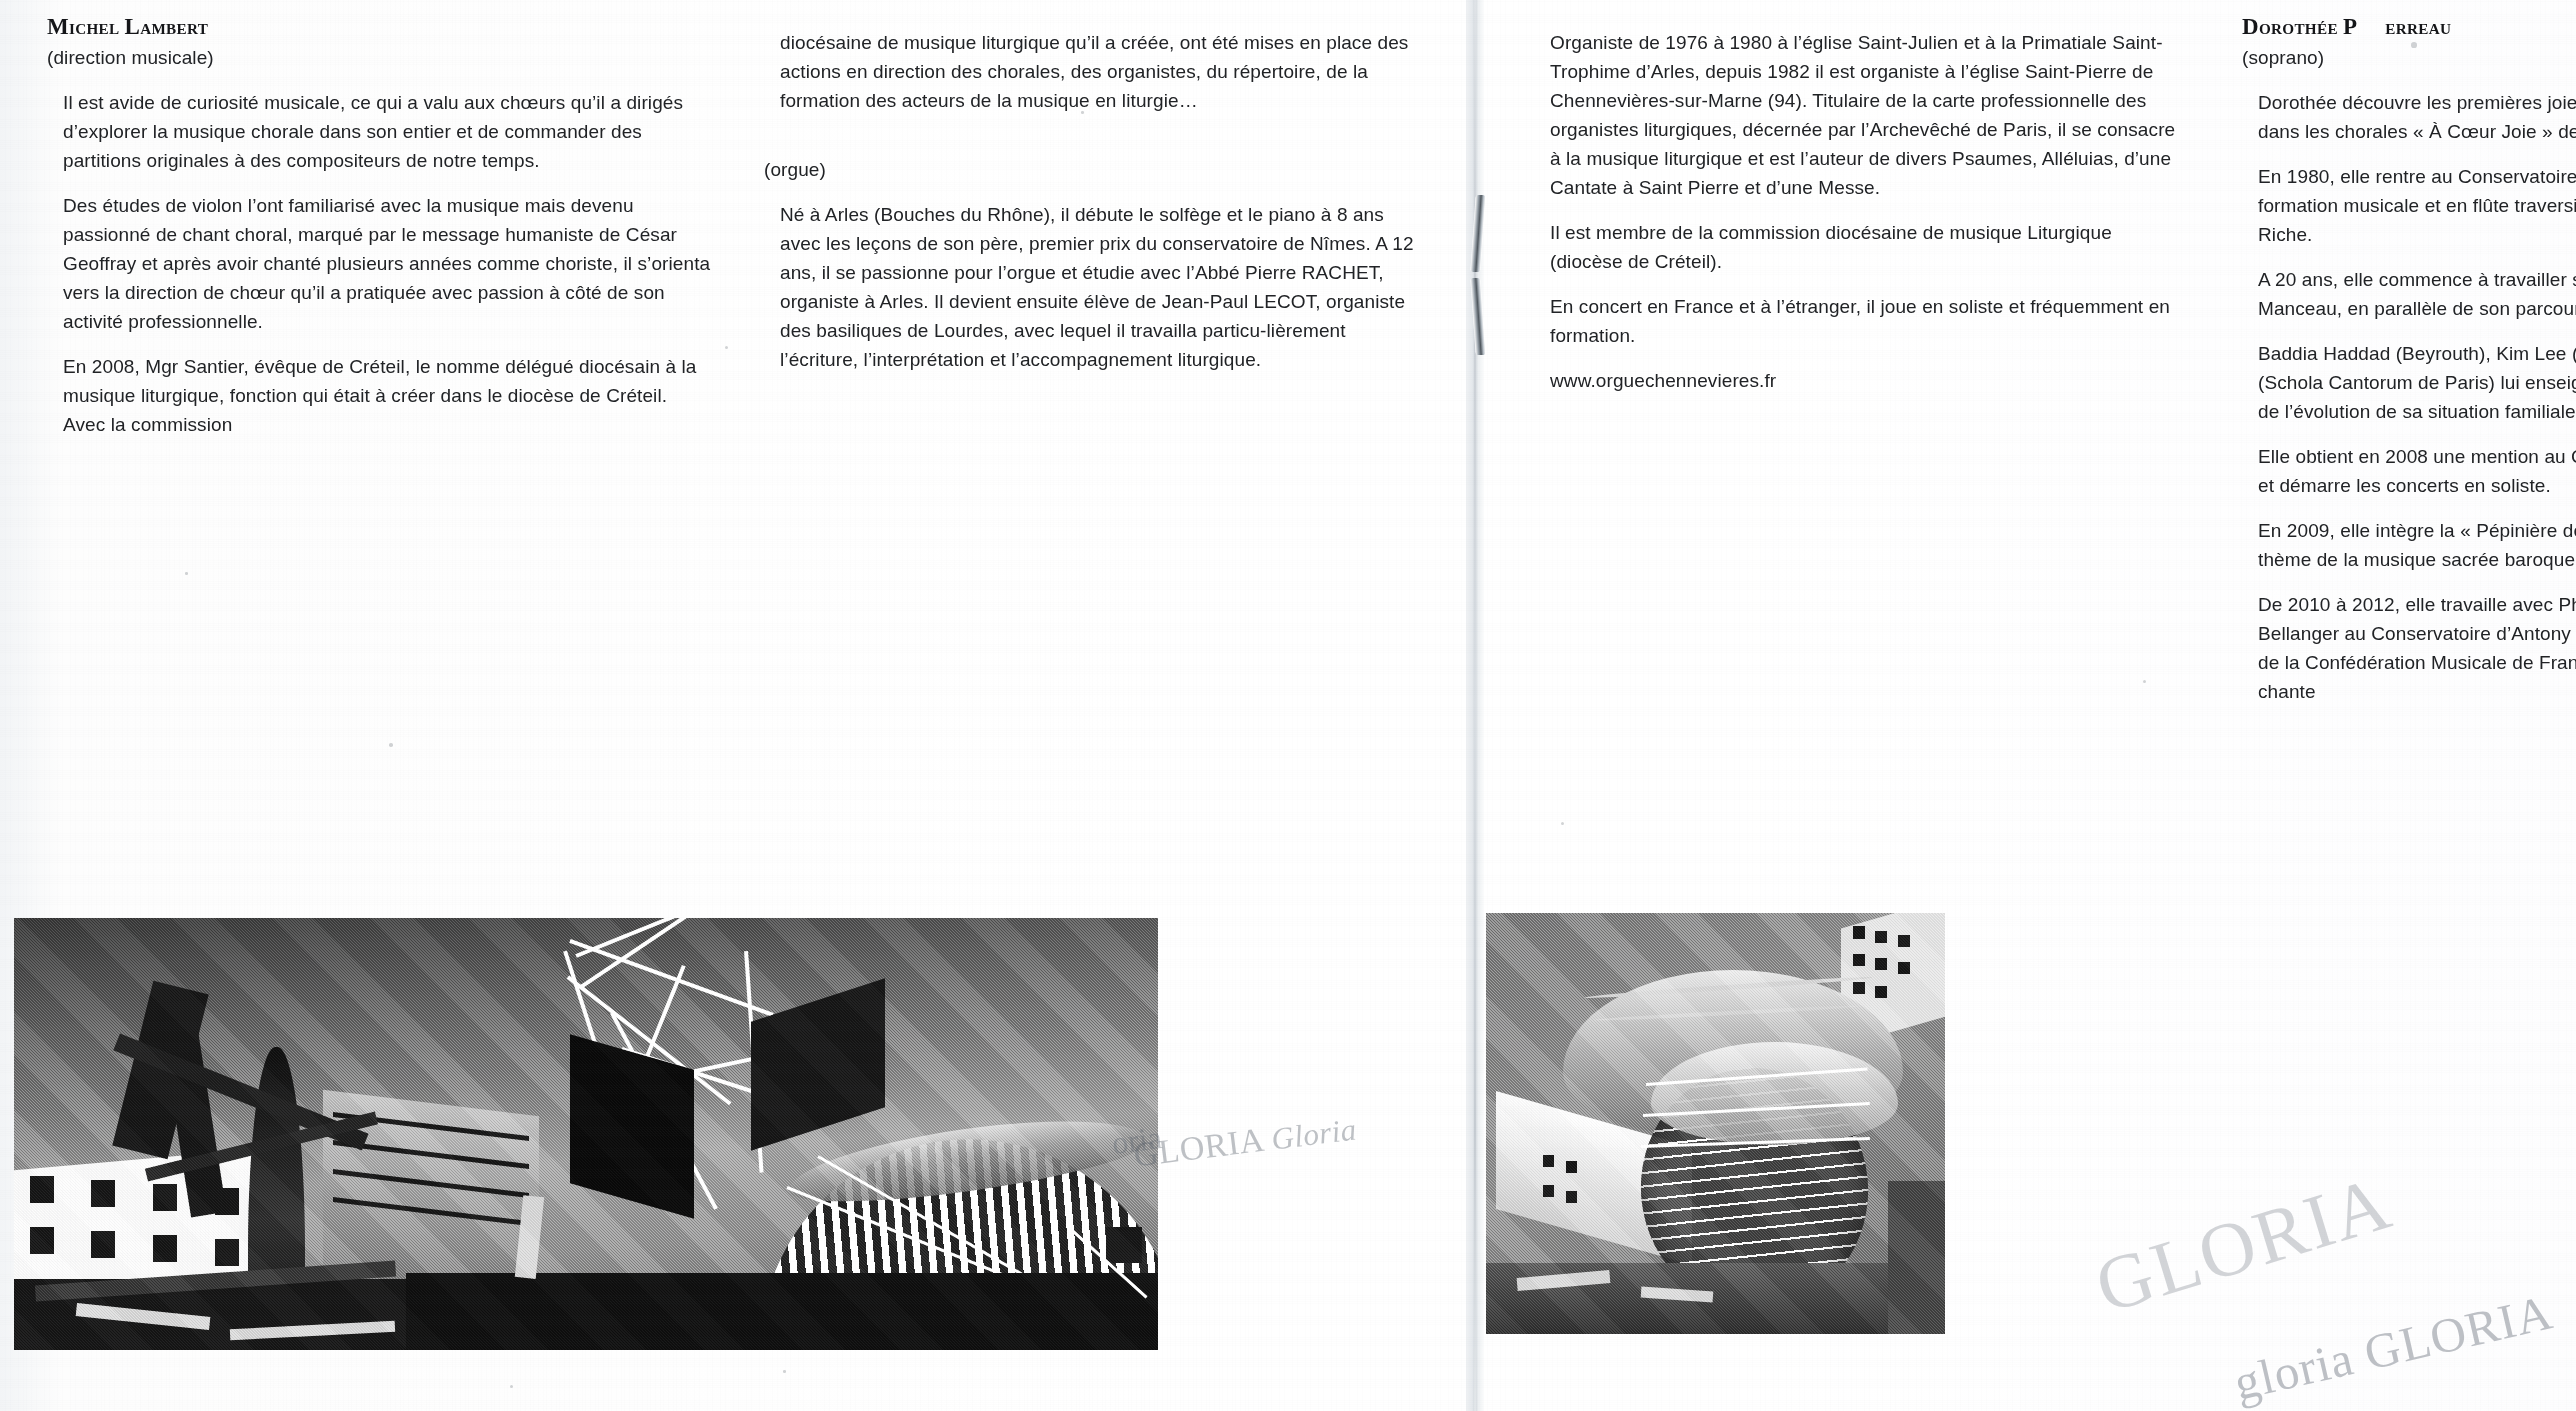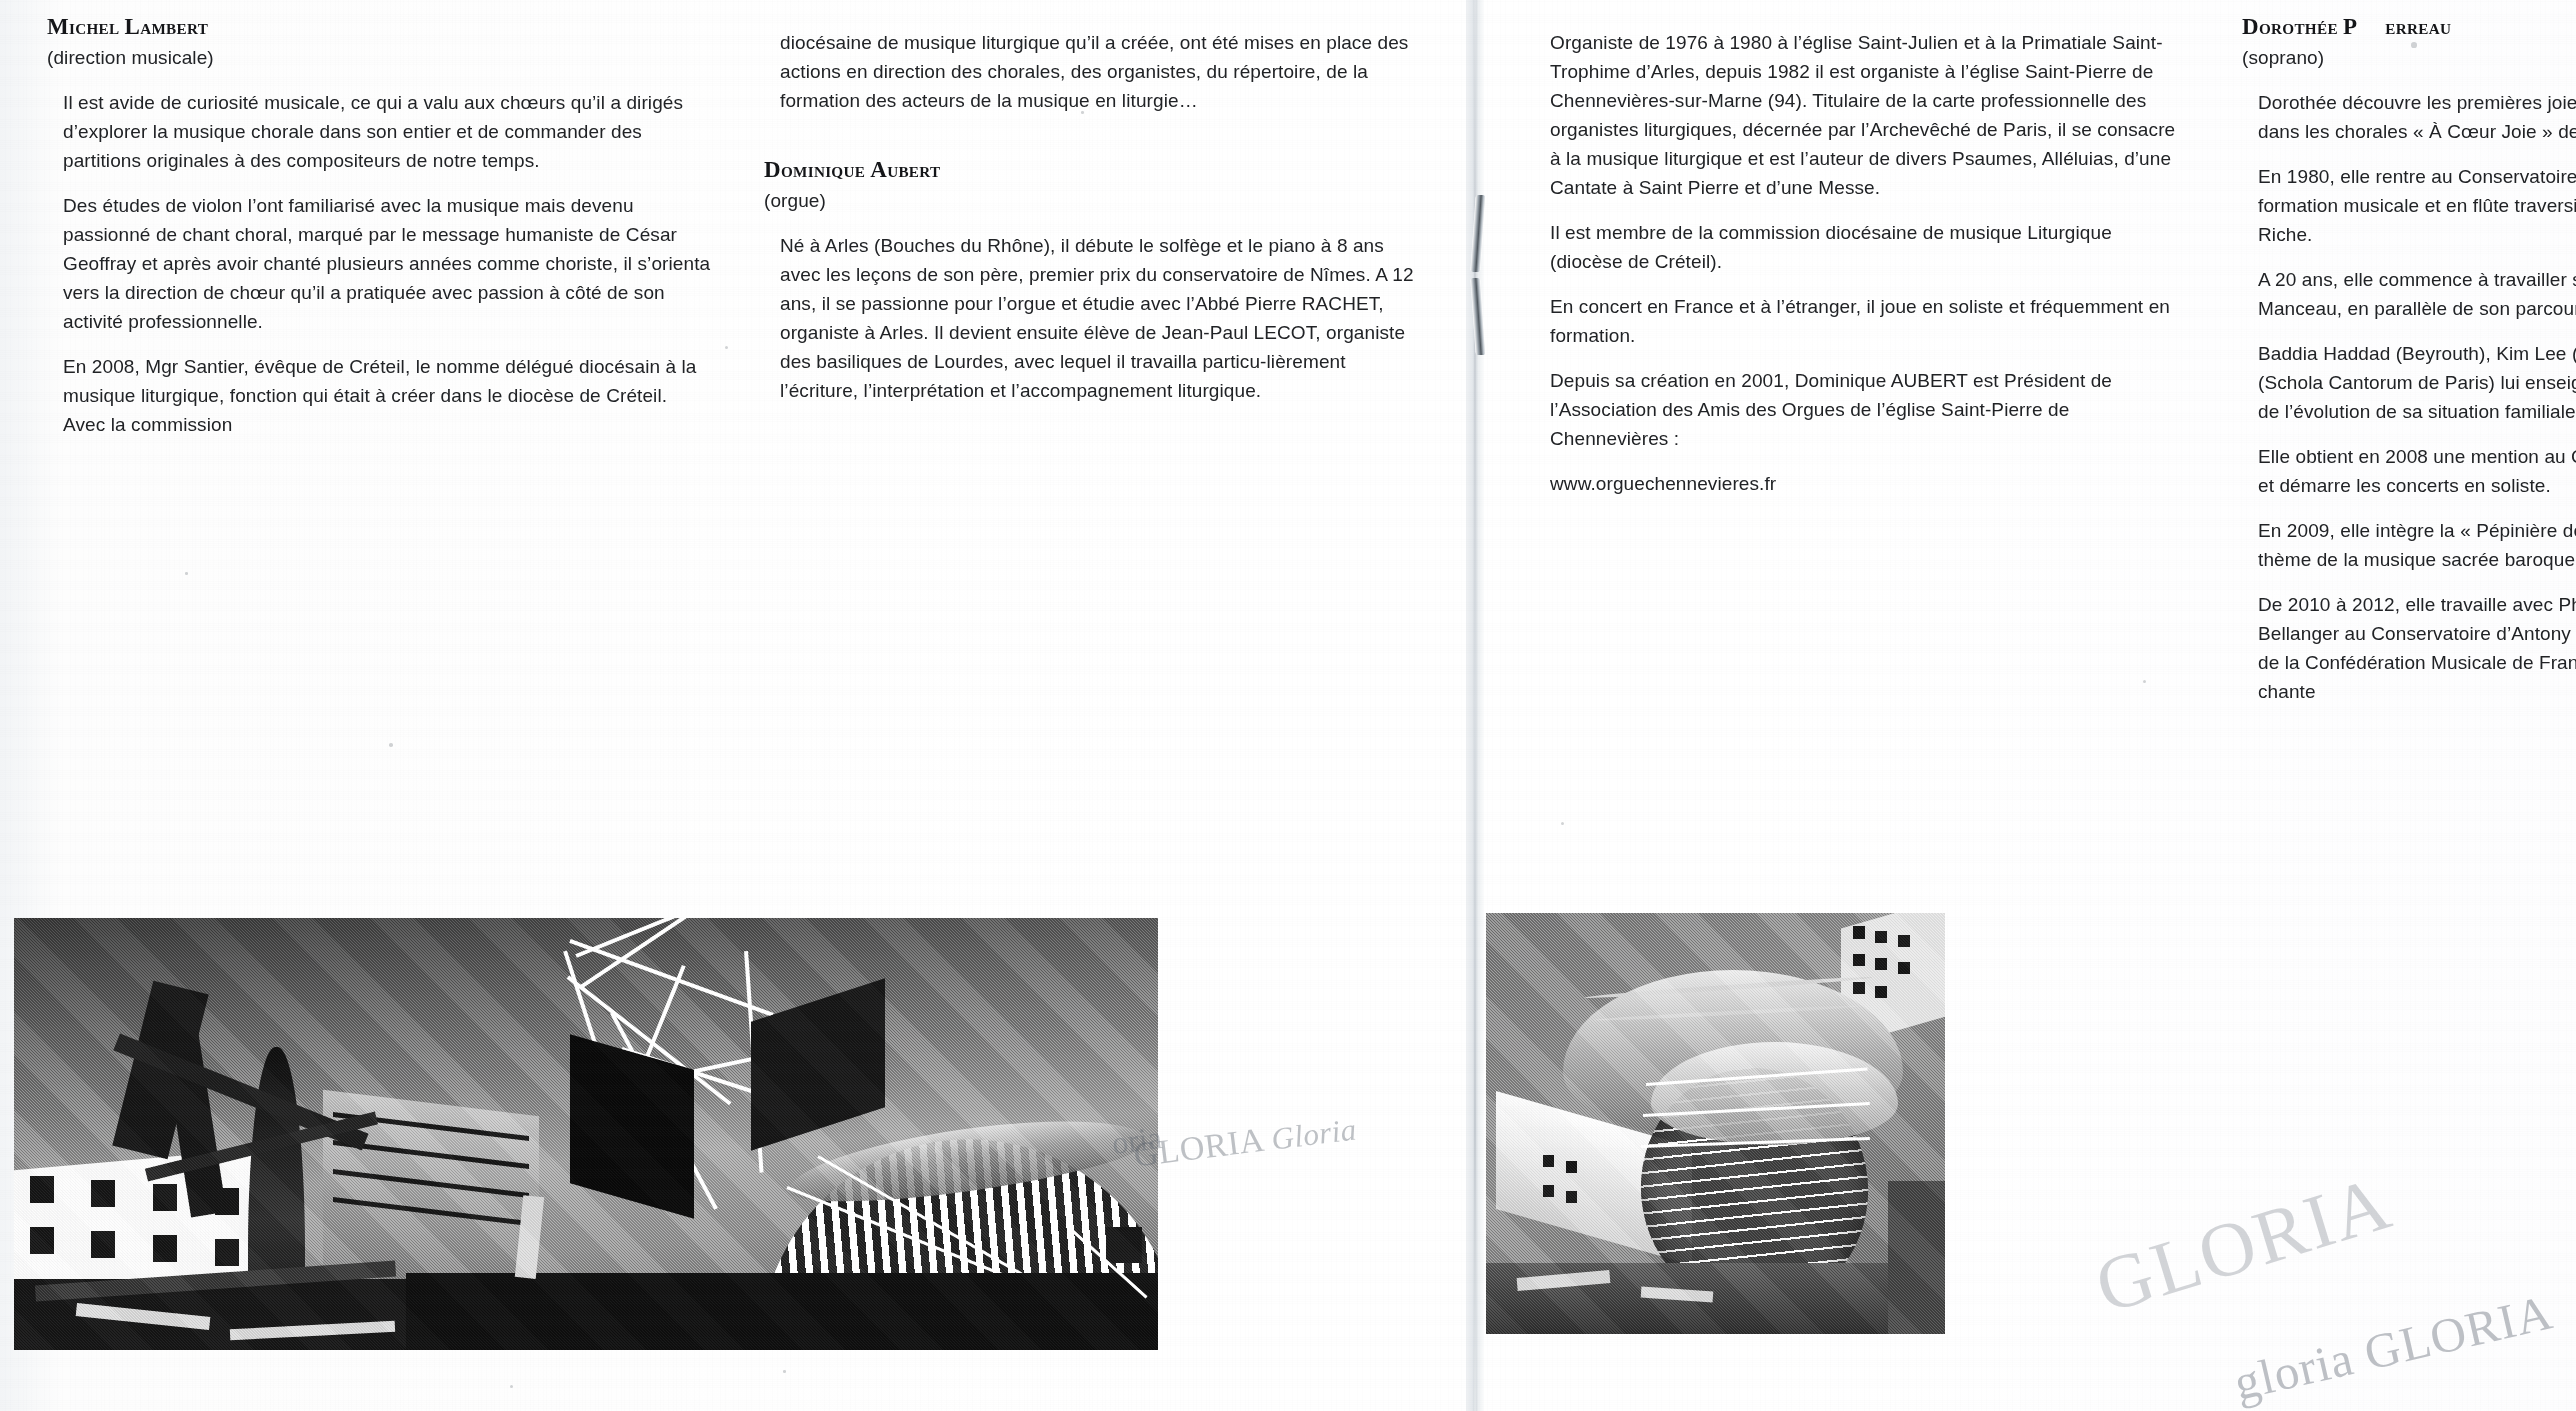--- a/index.html
+++ b/index.html
@@ -155,30 +155,28 @@
     <div class="person-name"><span class="cap">M</span><span style="font-size:0.80em;">ICHEL</span> <span class="cap">L</span><span style="font-size:0.80em;text-align:center;">AMBERT</span></div>
     <div class="person-role">(direction musicale)</div>
     <p>Il est avide de curiosité musicale, ce qui a valu aux chœurs qu’il a dirigés d’explorer la musique chorale dans son entier et de commander des partitions originales à des compositeurs de notre temps.</p>
     <p>Des études de violon l’ont familiarisé avec la musique mais devenu passionné de chant choral, marqué par le message humaniste de César Geoffray et après avoir chanté plusieurs années comme choriste, il s’orienta vers la direction de chœur qu’il a pratiquée avec passion à côté de son activité professionnelle.</p>
     <p>En 2008, Mgr Santier, évêque de Créteil, le nomme délégué diocésain à la musique liturgique, fonction qui était à créer dans le diocèse de Créteil. Avec la commission</p>
   </div>
 
   <div class="col" id="col2">
     <p>diocésaine de musique liturgique qu’il a créée, ont été mises en place des actions en direction des chorales, des organistes, du répertoire, de la formation des acteurs de la musique en liturgie…</p>
     <div class="gap"></div>
-    <div class="person-name"><span class="cap">D</span><span style="font-size:0.80em;">OMINIQUE</span> <span class="cap">A</span><span style="font-size:0.80em;">UBERT</span></div>
     <div class="person-role">(orgue)</div>
     <p>Né à Arles (Bouches du Rhône), il débute le solfège et le piano à 8 ans avec les leçons de son père, premier prix du conservatoire de Nîmes. A 12 ans, il se passionne pour l’orgue et étudie avec l’Abbé Pierre RACHET, organiste à Arles. Il devient ensuite élève de Jean-Paul LECOT, organiste des basiliques de Lourdes, avec lequel il travailla particu-lièrement l’écriture, l’interprétation et l’accompagnement liturgique.</p>
   </div>
 
   <div class="col" id="col3">
     <p>Organiste de 1976 à 1980 à l’église Saint-Julien et à la Primatiale Saint-Trophime d’Arles, depuis 1982 il est organiste à l’église Saint-Pierre de Chennevières-sur-Marne (94). Titulaire de la carte professionnelle des organistes liturgiques, décernée par l’Archevêché de Paris, il se consacre à la musique liturgique et est l’auteur de divers Psaumes, Alléluias, d’une Cantate à Saint Pierre et d’une Messe.</p>
     <p>Il est membre de la commission diocésaine de musique Liturgique (diocèse de Créteil).</p>
     <p>En concert en France et à l’étranger, il joue en soliste et fréquemment en formation.</p>
-    <p>Depuis sa création en 2001, Dominique AUBERT est Président de l’Association des Amis des Orgues de l’église Saint-Pierre de Chennevières :</p>
     <p>www.orguechennevieres.fr</p>
   </div>
 
   <div class="col" id="col4">
     <div class="person-name"><span class="cap">D</span><span style="font-size:0.80em;">OROTHÉE</span> <span class="cap">P</span><span style="font-size:0.80em;margin-left:28px;">ERREAU</span></div>
     <div class="person-role">(soprano)</div>
     <p>Dorothée découvre les premières joies du chant dès l’âge de 5 ans dans les chorales « À Cœur Joie » de Lyon.</p>
     <p>En 1980, elle rentre au Conservatoire National de Région de Lyon en formation musicale et en flûte traversière, dans la classe de Paule Riche.</p>
     <p>A 20 ans, elle commence à travailler sa voix dans la classe d’Ève-Pia Manceau, en parallèle de son parcours d’ingénieur agronome.</p>
     <p>Baddia Haddad (Beyrouth), Kim Lee (St Maurice) et Anna-Maria Bondi (Schola Cantorum de Paris) lui enseignent la technique vocale au gré de l’évolution de sa situation familiale et professionnelle.</p>

